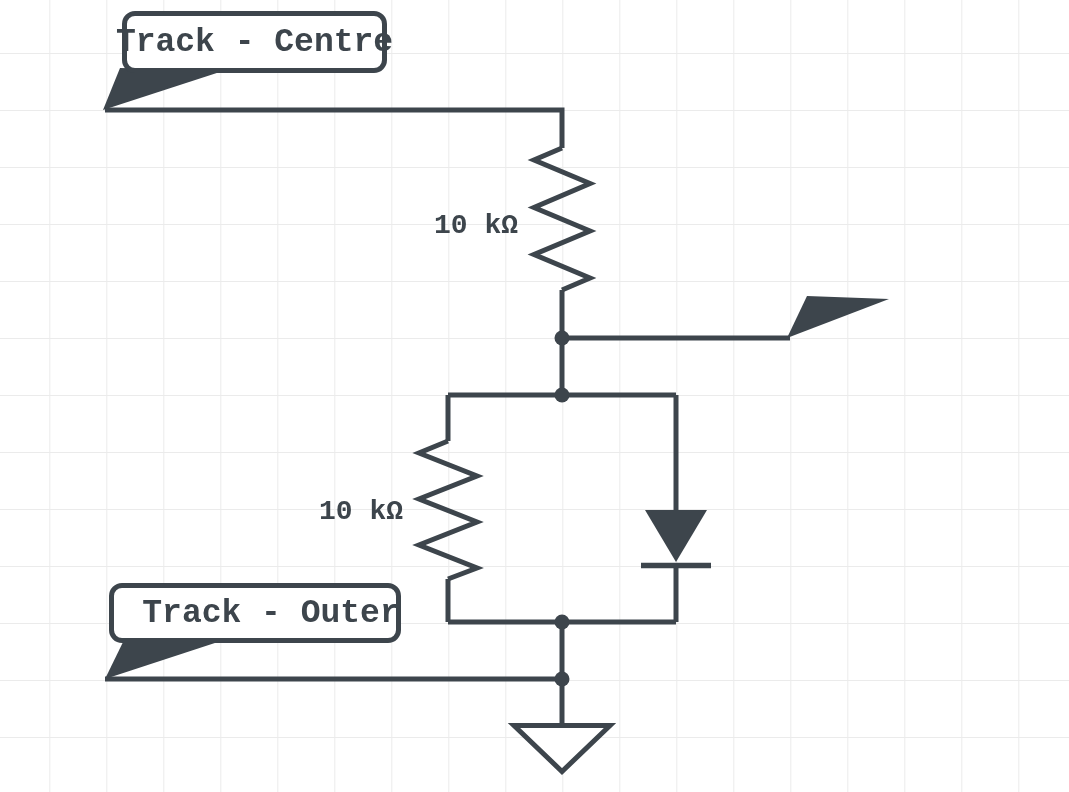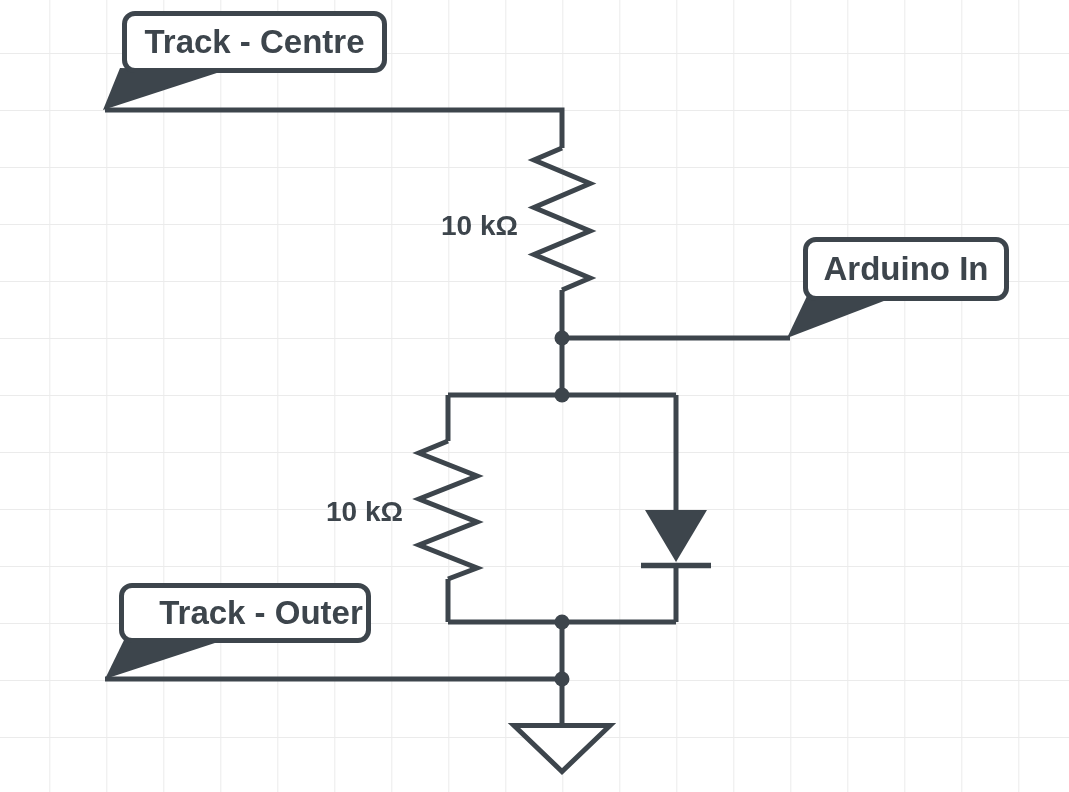--- a/index.html
+++ b/index.html
@@ -16,20 +16,21 @@
     position:relative;
     width:1069px;
     height:792px;
     overflow:hidden;
     background-color:var(--bg);
     background-image:
       linear-gradient(to right, var(--grid) 1.5px, transparent 1.5px),
       linear-gradient(to bottom, var(--grid) 1.5px, transparent 1.5px);
     background-size:57px 57px;
     background-position:49.3px 53px;
+    font-family:Liberation Mono, monospace;
   }
   .canvas svg{
     position:absolute;
     left:0; top:0;
   }
   .callout{
     position:absolute;
     box-sizing:border-box;
     background:#ffffff;
     border:5px solid var(--ink);
@@ -38,21 +39,21 @@
     align-items:center;
     justify-content:center;
     color:var(--ink);
     font-weight:bold;
     font-size:33px;
     white-space:nowrap;
     z-index:2;
   }
   .callout-track-centre{left:122px; top:11px;  width:265px; height:62px;}
   .callout-arduino-in { left:803px; top:237px; width:206px; height:64px;}
-  .callout-track-outer{left:119px; top:583px; width:252px; height:60px;padding-left:32px;}
+  .callout-track-outer{left:109px; top:583px; width:292px; height:60px;padding-left:32px;}
   .rlabel{
     position:absolute;
     color:var(--ink);
     font-weight:bold;
     font-size:28px;
     text-align:right;
     line-height:42px;
     white-space:nowrap;
     z-index:1;
   }
@@ -97,23 +98,20 @@
     <circle class="solid" cx="562" cy="338" r="7.5"></circle>
     <circle class="solid" cx="562" cy="395" r="7.5"></circle>
     <circle class="solid" cx="562" cy="622" r="7.5"></circle>
     <circle class="solid" cx="562" cy="679" r="7.5"></circle>
   </svg>
 
   <div class="callout callout-track-centre">
     <span>Track - Centre</span>
   </div>
 
-  <div class="callout callout-arduino-in">
-    <span>Arduino In</span>
-  </div>
 
   <div class="callout callout-track-outer">
     <span>Track - Outer</span>
   </div>
 
   <div class="rlabel rlabel-top">10 kΩ</div>
 
   <div class="rlabel rlabel-bottom">10 kΩ</div>
 
 </div>

